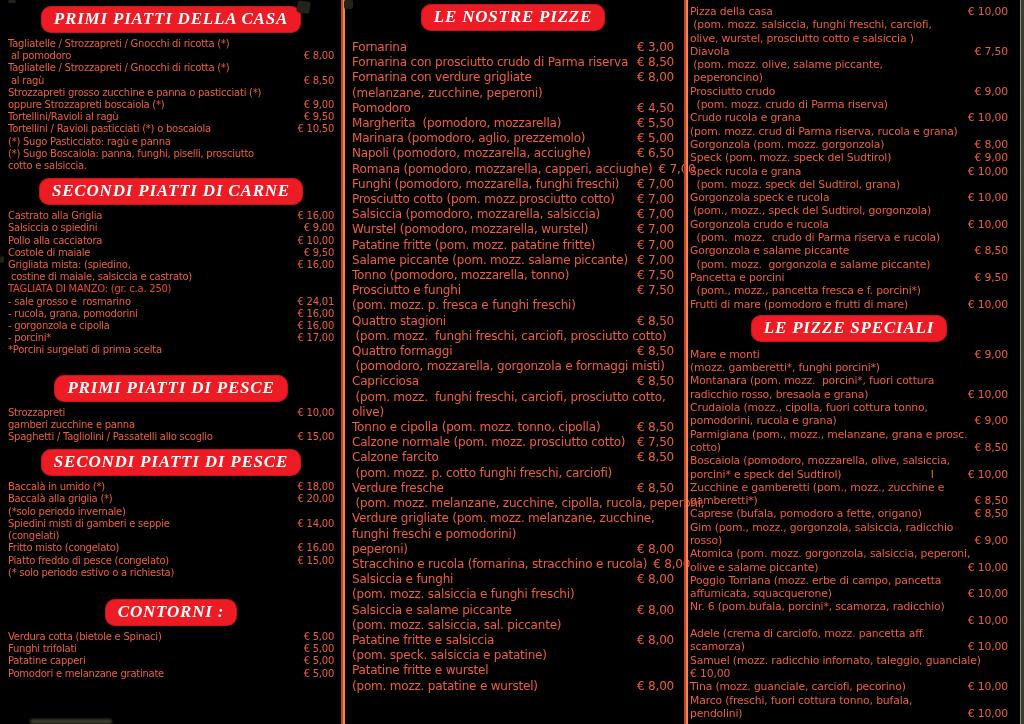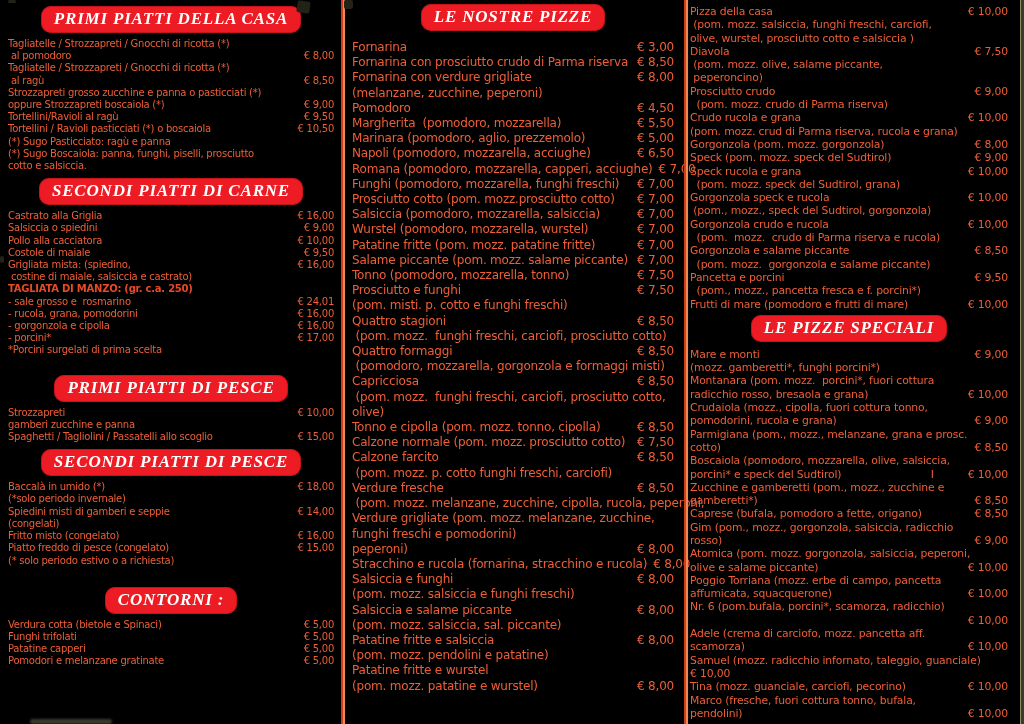--- a/index.html
+++ b/index.html
@@ -15,21 +15,21 @@
 
   .col1t .line{font-size:10px; line-height:12.2px; letter-spacing:-0.25px;}
   .col2t .line{font-size:12px;   line-height:15.2px; letter-spacing:-0.2px;}
   .col3t .line{font-size:10.8px; line-height:13.3px; letter-spacing:-0.15px;}
 
   .line{display:flex; align-items:baseline; justify-content:flex-start;}
   .txt{white-space:pre;}
   .price{margin-left:auto; padding-left:6px; white-space:nowrap;}
   .mid{margin-left:auto;}
   .mid + .price{margin-left:0; padding-left:34px;}
-  .bold{font-weight:bold; color:#e64a26;align-items:flex-end;}
+  .bold{font-weight:normal; color:#e64a26;align-items:flex-end;}
 
   .hrow{text-align:center;}
   #col1 .hrow{margin:6px 0 5px;}
   #col2 .hrow{margin:0 0 9px;}
   #col3 .hrow{margin:4px 0 6px;}
   .pill{
     display:inline-block; background:#ed1c24; color:#ffffff;
     font-family:"Liberation Serif","DejaVu Serif",serif;
     font-weight:bold; font-style:italic;
     font-size:17px; letter-spacing:0.8px; line-height:20px;
@@ -156,20 +156,24 @@
       <div class="line">
         <span class="txt">Spaghetti / Tagliolini / Passatelli allo scoglio</span>
         <span class="price">€ 15,00</span>
       </div>
       <div class="hrow"><span class="pill">SECONDI PIATTI DI PESCE</span></div>
       <div class="line">
         <span class="txt">Baccalà in umido (*)</span>
         <span class="price">€ 18,00</span>
       </div>
       <div class="line">
+        <span class="txt">Baccalà alla griglia (*)</span>
+        <span class="price">€ 20,00</span>
+      </div>
+      <div class="line">
         <span class="txt">(*solo periodo invernale)</span>
       </div>
       <div class="line">
         <span class="txt">Spiedini misti di gamberi e seppie</span>
         <span class="price">€ 14,00</span>
       </div>
       <div class="line">
         <span class="txt">(congelati)</span>
       </div>
       <div class="line">
@@ -266,21 +270,21 @@
       </div>
       <div class="line">
         <span class="txt">Tonno (pomodoro, mozzarella, tonno)</span>
         <span class="price">€ 7,50</span>
       </div>
       <div class="line">
         <span class="txt">Prosciutto e funghi</span>
         <span class="price">€ 7,50</span>
       </div>
       <div class="line">
-        <span class="txt">(pom. misti. p. cotto e funghi freschi)</span>
+        <span class="txt">(pom. mozz. p. fresca e funghi freschi)</span>
       </div>
       <div class="line">
         <span class="txt">Quattro stagioni</span>
         <span class="price">€ 8,50</span>
       </div>
       <div class="line">
         <span class="txt"> (pom. mozz.  funghi freschi, carciofi, prosciutto cotto)</span>
       </div>
       <div class="line">
         <span class="txt">Quattro formaggi</span>
@@ -347,21 +351,21 @@
         <span class="price">€ 8,00</span>
       </div>
       <div class="line">
         <span class="txt">(pom. mozz. salsiccia, sal. piccante)</span>
       </div>
       <div class="line">
         <span class="txt">Patatine fritte e salsiccia</span>
         <span class="price">€ 8,00</span>
       </div>
       <div class="line">
-        <span class="txt">(pom. mozz. pendolini e patatine)</span>
+        <span class="txt">(pom. speck. salsiccia e patatine)</span>
       </div>
       <div class="line">
         <span class="txt">Patatine fritte e wurstel</span>
       </div>
       <div class="line">
         <span class="txt">(pom. mozz. patatine e wurstel)</span>
         <span class="price">€ 8,00</span>
       </div>
     </div>
   <div id="divider-2" class="vdivider"></div>
@@ -534,21 +538,21 @@
         <span class="txt">Samuel (mozz. radicchio infornato, taleggio, guanciale)</span>
       </div>
       <div class="line">
         <span class="txt">€ 10,00</span>
       </div>
       <div class="line">
         <span class="txt">Tina (mozz. guanciale, carciofi, pecorino)</span>
         <span class="price">€ 10,00</span>
       </div>
       <div class="line">
-        <span class="txt">Marco (fresche, fuori cottura tonno, bufala,</span>
+        <span class="txt">Marco (freschi, fuori cottura tonno, bufala,</span>
       </div>
       <div class="line">
         <span class="txt">pendolini)</span>
         <span class="price">€ 10,00</span>
       </div>
     </div>
   <div class="page-edge"></div>
   <div id="speck-1" class="speck"></div>
   <div id="speck-2" class="speck"></div>
   <div id="speck-3" class="speck"></div>

